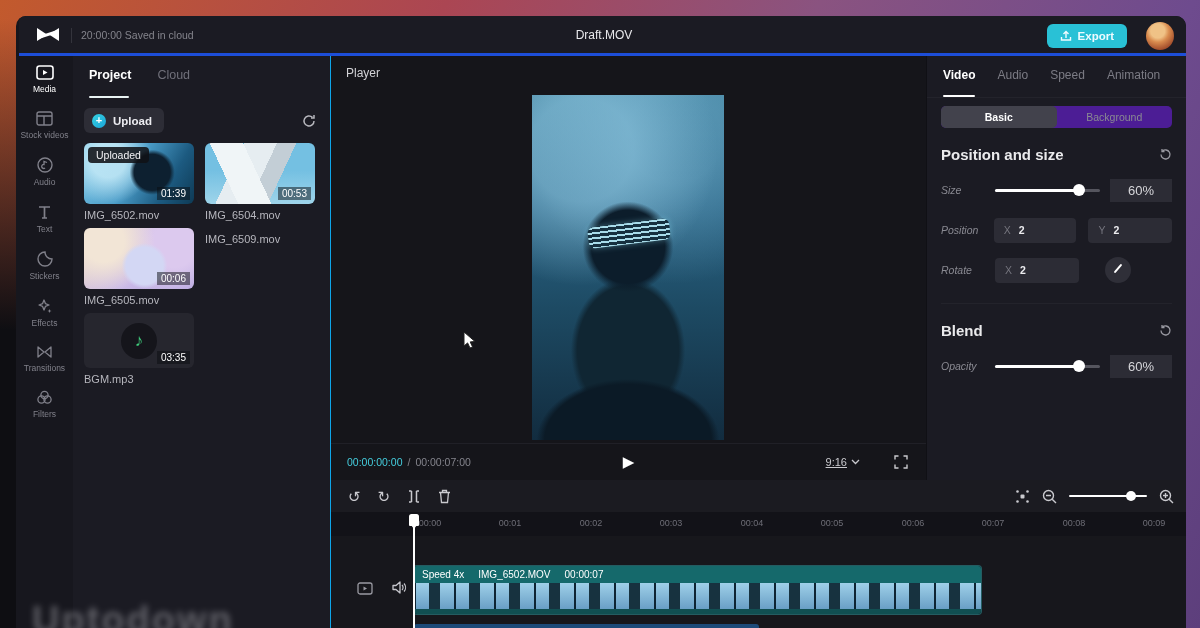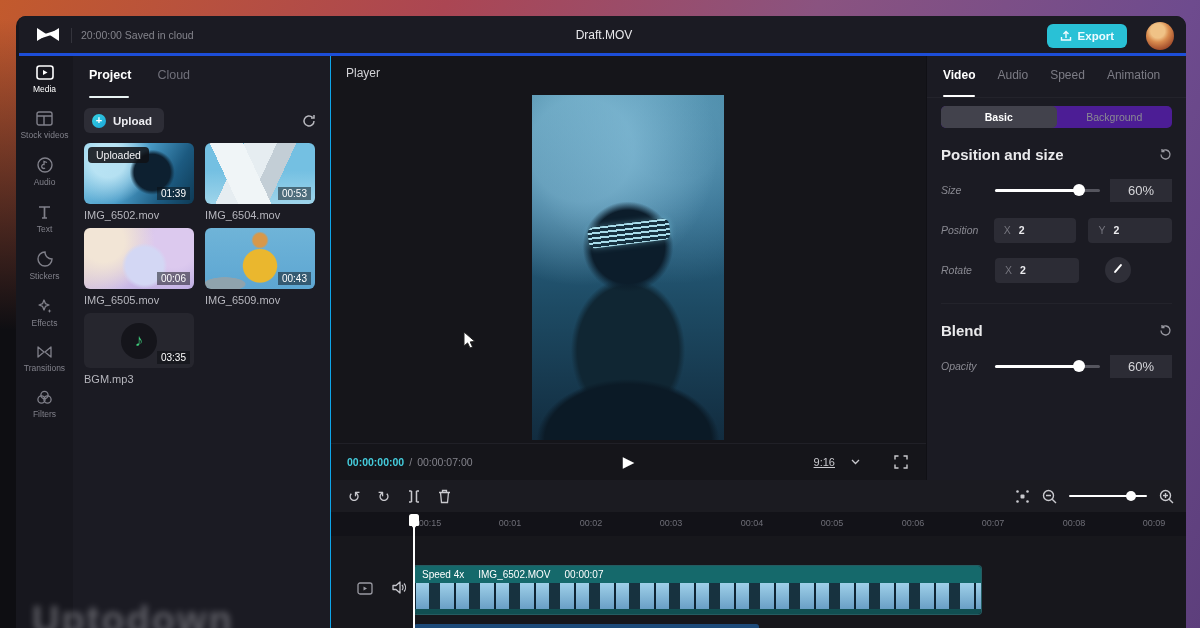--- a/index.html
+++ b/index.html
@@ -73,24 +73,24 @@
     background:
       radial-gradient(ellipse 70% 26% at 50% 100%, #0b1a26 0 62%, rgba(11,26,38,0) 68%),
       radial-gradient(circle at 50% 44%, #0c1d2b 0 17%, rgba(12,29,43,0) 21%),
       radial-gradient(ellipse 48% 34% at 50% 74%, #102633 0 55%, rgba(16,38,51,0) 62%),
       radial-gradient(circle at 26% 16%, rgba(150,205,230,.55) 0 16%, rgba(150,205,230,0) 42%),
       radial-gradient(circle at 74% 12%, rgba(110,170,200,.5) 0 14%, rgba(110,170,200,0) 44%),
       linear-gradient(180deg, #3d7e9b 0%, #2a6485 32%, #1d4a63 62%, #122c3f 100%); }
   .glasses { position:absolute; left:56px; top:128px; width:82px; height:21px; border-radius:6px; transform:rotate(-7deg);
     background:repeating-linear-gradient(180deg,#a8dcea 0 2px,#16303f 2px 5px); box-shadow:0 0 6px rgba(140,220,240,.4); }
   .pctrl { position:absolute; left:0; bottom:0; width:100%; height:37px; border-top:1px solid #20202six; border-top:1px solid #202027; display:flex; align-items:center; padding:0 16px; }
-  .tc-cur { font-size:10.5px; color:#45cede;font-weight:bold; }
+  .tc-cur { font-size:10.5px; color:#45cede; }
   .tc-rest { font-size:10.5px; color:#84848c; margin-left:5px; }
   .play-btn { position:absolute; left:50%; transform:translateX(-50%); color:#fff; font-size:15px; cursor:pointer; }
-  .ratio { position:absolute; right:66px; display:flex; align-items:center; gap:16px; color:#c9c9ce; font-size:11px; cursor:pointer;text-decoration:underline; }
+  .ratio { position:absolute; right:66px; display:flex; align-items:center; gap:4px; color:#c9c9ce; font-size:11px; cursor:pointer;text-decoration:underline; }
   .fs-btn { position:absolute; right:18px; cursor:pointer; }
   
   .inspector { position:absolute; left:910px; top:40px; width:260px; height:424px; background:#1b1b23; border-left:1px solid #101015; }
   .itabs { display:flex; gap:22px; padding:12px 16px 0; height:42px; border-bottom:1px solid #23232b; }
   .itab { font-size:12px; color:#7c7c85; padding-bottom:9px; position:relative; cursor:pointer; }
   .itab.active { color:#fff; font-weight:bold; }
   .itab.active::after { content:""; position:absolute; left:0; right:0; bottom:0; height:2.5px; background:#fff; border-radius:2px; }
   .seg { display:flex; margin:8px 14px 0; background:#4c1d95; border-radius:5px; height:22px; }
   .seg-btn { flex:1; display:flex; align-items:center; justify-content:center; font-size:10.5px; color:#8a8a92; border-radius:5px; cursor:pointer; }
   .seg-btn.active { background:#42424c; color:#fff; font-weight:bold; }
@@ -254,23 +254,20 @@
         </div>
         <div class="tname">IMG_6504.mov</div>
       </div>
       <div class="cell">
         <div class="thumb t3">
           <span class="dur">00:06</span>
         </div>
         <div class="tname">IMG_6505.mov</div>
       </div>
       <div class="cell">
-        <div class="thumb t4">
-          <span class="dur">00:43</span>
-        </div>
         <div class="tname">IMG_6509.mov</div>
       </div>
       <div class="cell">
         <div class="thumb t5">
           <span class="note-circle">♪</span>
           <span class="dur">03:35</span>
         </div>
         <div class="tname">BGM.mp3</div>
       </div>
     </div>
@@ -393,21 +390,21 @@
             <span class="zknob" style="left:80%"></span>
           </span>
         <svg width="15" height="15" viewBox="0 0 15 15">
             <circle cx="6.5" cy="6.5" r="5" stroke="#c9c9ce" stroke-width="1.4" fill="none"></circle>
             <path d="M10.2 10.2L14 14M4 6.5h5M6.5 4v5" stroke="#c9c9ce" stroke-width="1.4"></path>
           </svg>
       </div>
     </div>
 
     <div class="ruler">
-      <span class="rlabel" style="left:99px">00:15</span>
+      <span class="rlabel" style="left:99px">00:00</span>
       <span class="rlabel" style="left:179px">00:01</span>
       <span class="rlabel" style="left:260px">00:02</span>
       <span class="rlabel" style="left:340px">00:03</span>
       <span class="rlabel" style="left:421px">00:04</span>
       <span class="rlabel" style="left:501px">00:05</span>
       <span class="rlabel" style="left:582px">00:06</span>
       <span class="rlabel" style="left:662px">00:07</span>
       <span class="rlabel" style="left:743px">00:08</span>
       <span class="rlabel" style="left:823px">00:09</span>
     </div>

